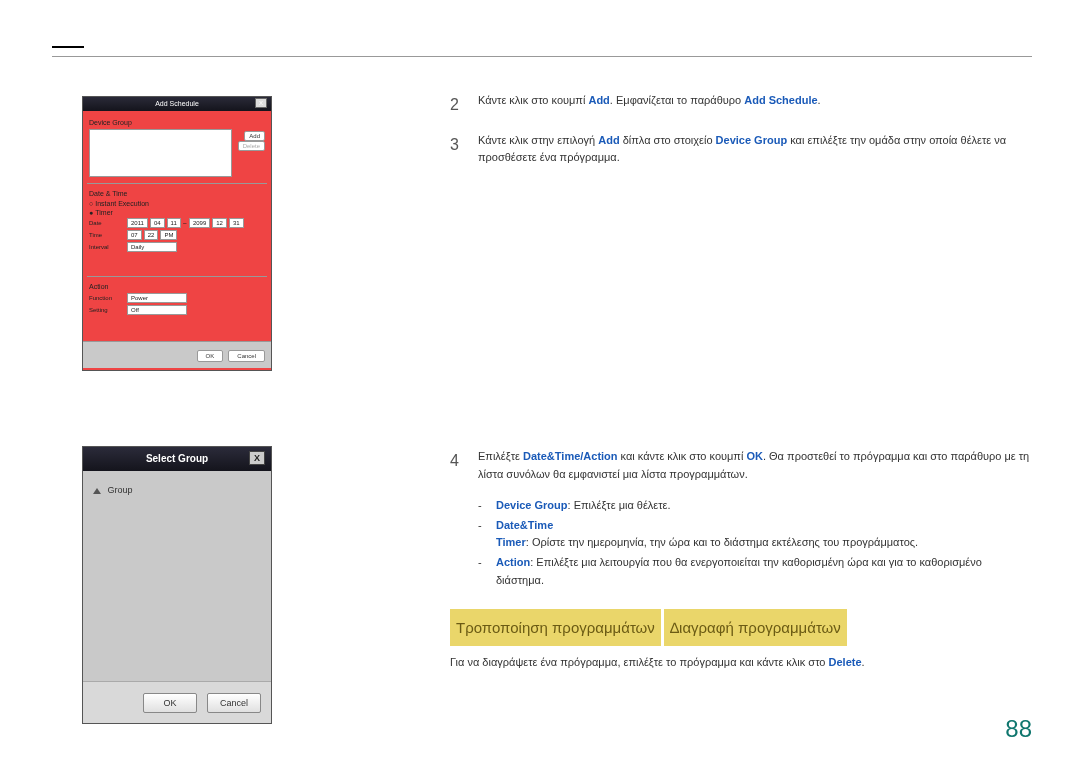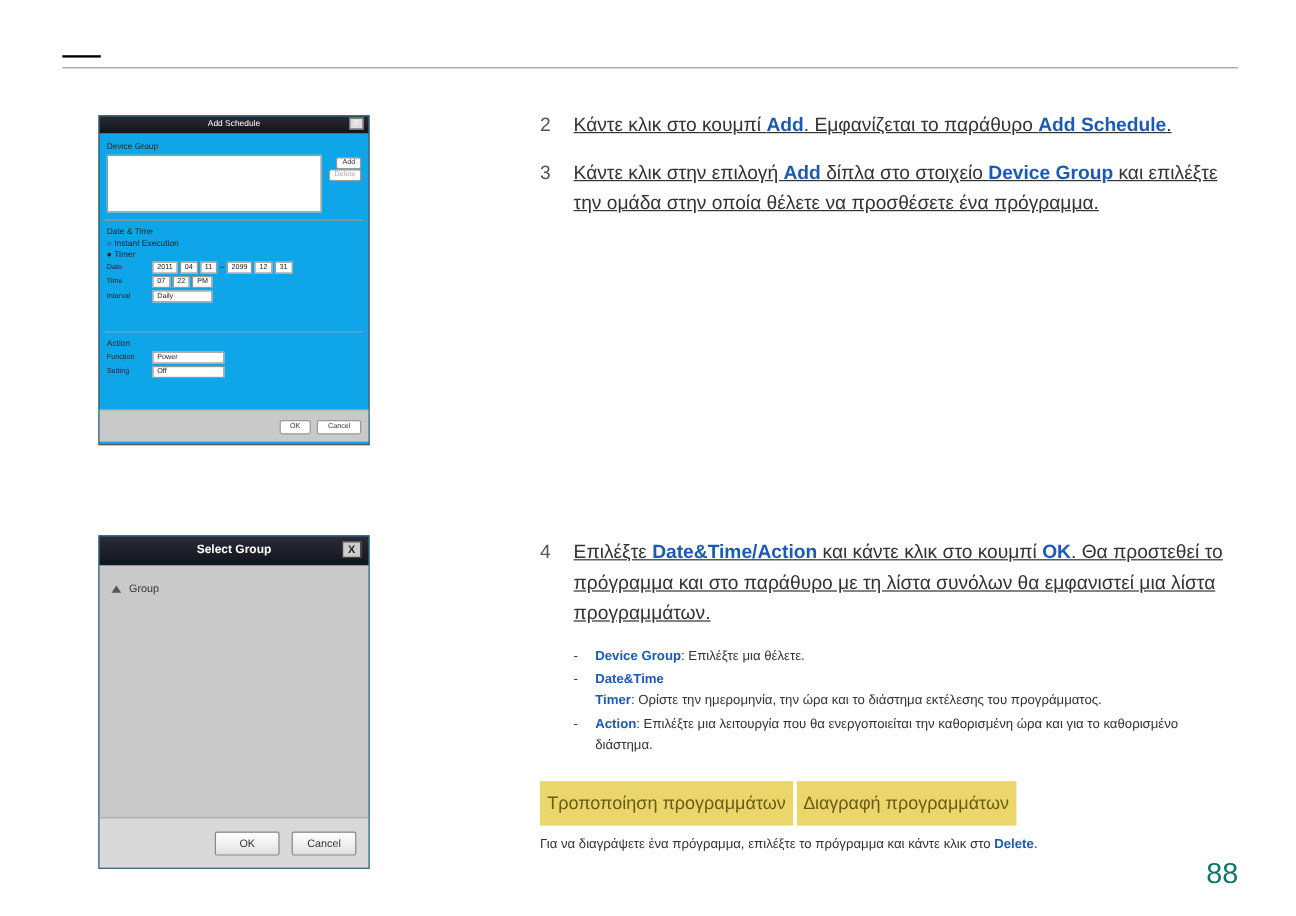--- a/index.html
+++ b/index.html
@@ -9,21 +9,21 @@
     background: #fff;
     font-family: Arial, Helvetica, sans-serif;
     font-size: 11px;
     color: #333;
     position: relative;
     padding: 48px 48px 40px 52px;
   }
   .hr { border-top: 1px solid #999; margin: 8px 0 24px; }
 
   
-  .shot { position: absolute; left: 82px; width: 226px; border: 1px solid #555; background: #0ea5e9; }
+  .shot { position: absolute; left: 82px; width: 190px; border: 1px solid #555; background: #ef4444; }
 
   .shot1 { top: 96px; height: 275px; }
   .shot1 .titlebar { height: 14px; background: linear-gradient(#2a2a38, #14141c); color: #fff; font-size: 7px; text-align: center; line-height: 14px; position: relative; }
   .shot1 .closex { position:absolute; right:4px; top:1px; width:12px;height:10px;background:#ddd;border:1px solid #666; font-size:6px; line-height:9px; }
   .shot1 .body { padding: 6px 6px 4px; font-size: 7px; color:#222; }
   .shot1 .label { font-size: 7px; margin: 2px 0 3px; }
   .shot1 .devgroup { height: 48px; background:#fff; border:1px solid #999; }
   .shot1 .adddel { text-align:right; margin-top:2px; }
   .shot1 .btn-tiny { display:inline-block; padding:1px 4px; font-size:6px; background:#fff; border:1px solid #999; border-radius:2px; margin-left:2px; color:#333; }
   .shot1 .btn-tiny.dis { color:#aaa; }
@@ -39,21 +39,21 @@
   .shot2 .closex { position:absolute; right:6px; top:4px; width:16px;height:14px;background:#ccc;border:1px solid #444; font-size:9px; line-height:13px; color:#222; }
   .shot2 .body { flex:1; background:#c9c9c9; padding:14px 10px; font-size:9px; color:#333; }
   .shot2 .tri { display:inline-block; width:0;height:0;border-left:4px solid transparent;border-right:4px solid transparent;border-bottom:6px solid #555;margin-right:4px;vertical-align:middle; }
   .shot2 .footer { height:42px; background:#d9d9d9; border-top:1px solid #aaa; display:flex; justify-content:flex-end; align-items:center; padding-right:10px; gap:10px; }
   .shot2 .btn { width:54px; height:20px; background:linear-gradient(#fff,#e0e0e0); border:1px solid #888; border-radius:2px; font-size:9px; line-height:18px; text-align:center; }
 
   
   .col-right { position:absolute; left:450px; right:48px; top:92px; }
   .step { display:flex; margin-bottom: 14px; line-height:1.6; }
   .step .num { font-size:16px; color:#555; width:28px; flex-shrink:0; text-align:left; font-weight:400; }
-  .step .txt { font-size:16px; color:#333;text-decoration:underline; }
+  .step .txt { font-size:11px; color:#333; }
   .hi { color:#1a5ab8; font-weight:bold; }
 
   .step4block { position:absolute; left:450px; right:48px; top:448px; }
   .sublist { margin-left: 28px; margin-top:4px; font-size:11px; line-height:1.6; }
   .sublist .item { display:flex; margin-bottom:2px; }
   .sublist .dash { width:18px; flex-shrink:0; color:#333; }
 
   .hdr { display:inline-block; background:#ead66a; color:#6b5b14; font-size:15px; padding:10px 6px; margin-top:18px; margin-bottom:8px; font-weight:400; }
   .para { font-size:11px; line-height:1.6; margin-bottom:4px; }
 

